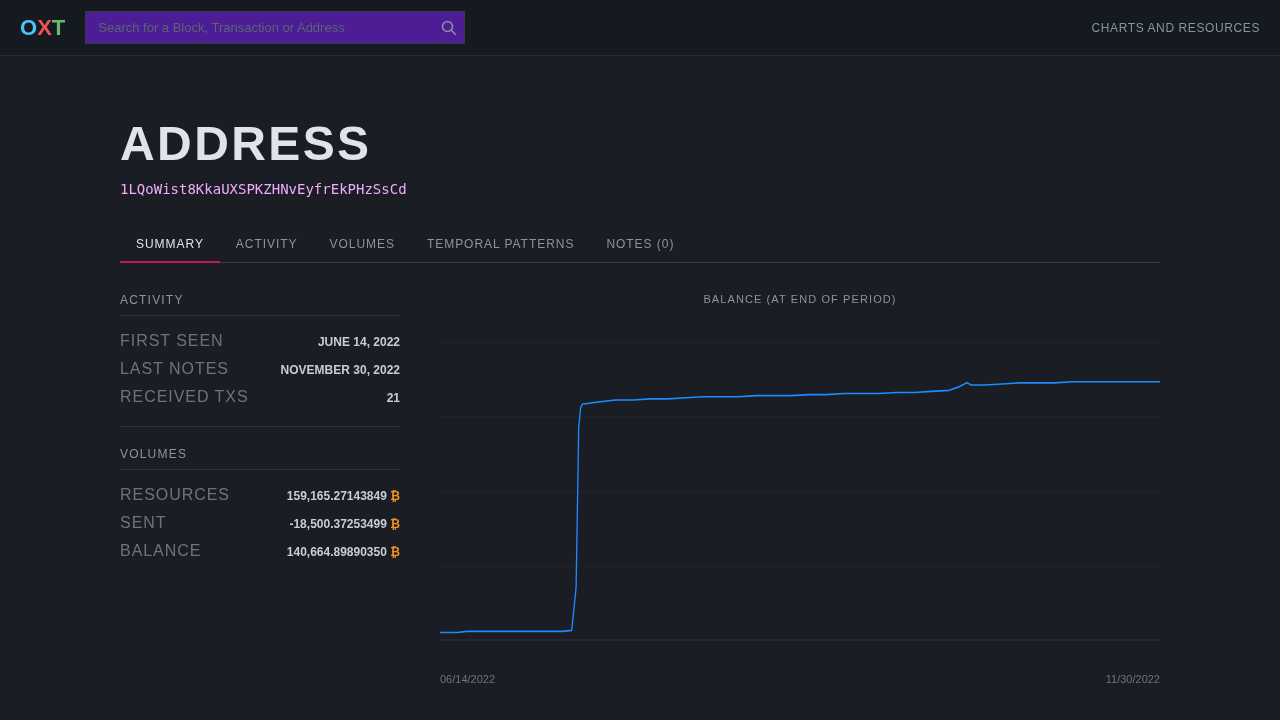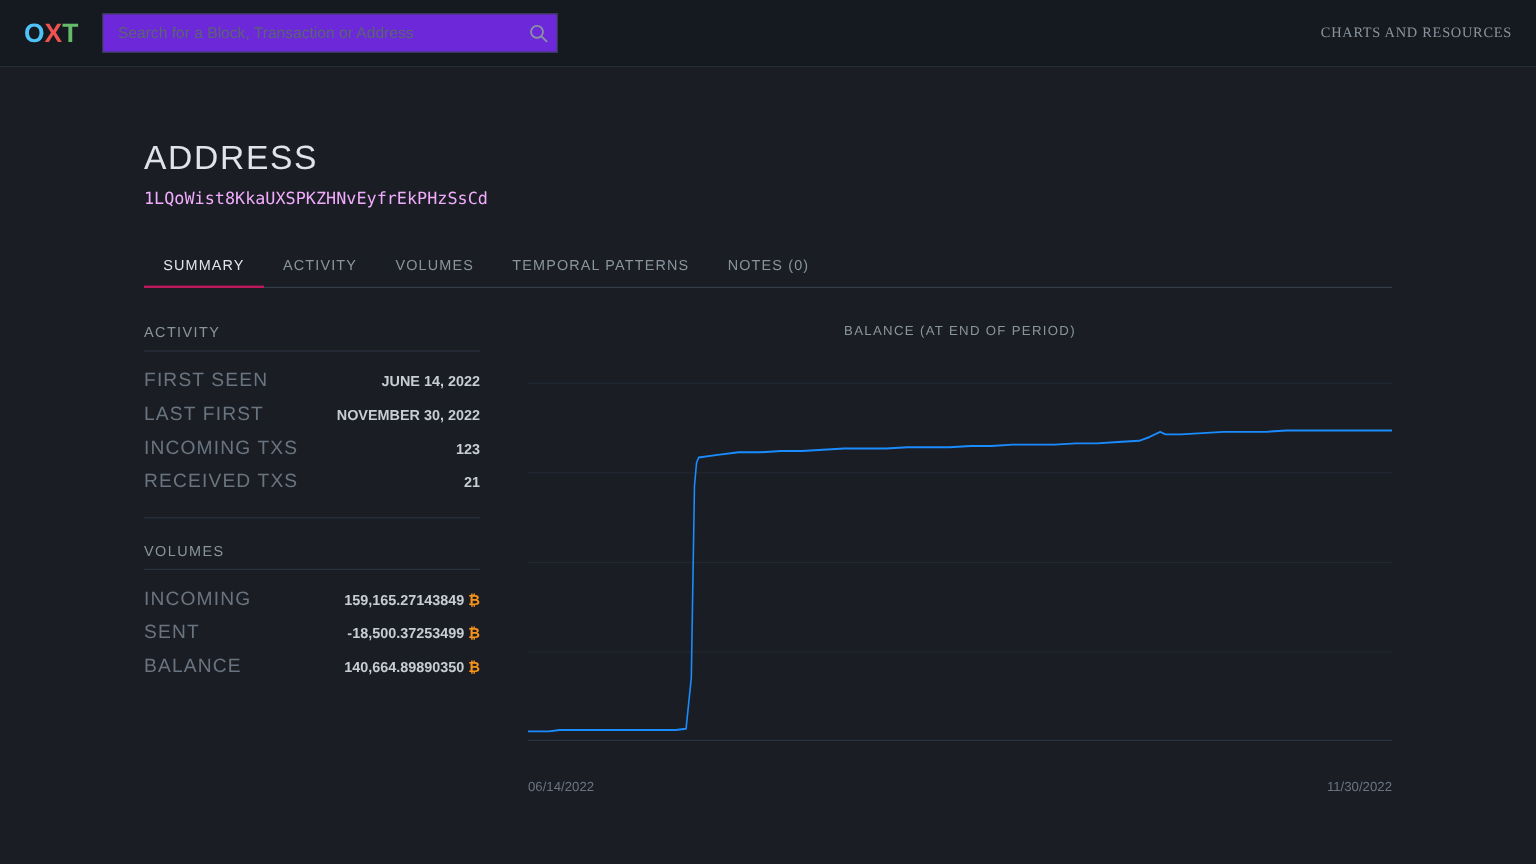--- a/index.html
+++ b/index.html
@@ -32,21 +32,21 @@
     .logo-t { color: #66bb6a; font-size: 22px; font-weight: bold; }
 
     #search-container {
       flex: 0 0 380px;
       position: relative;
       display: flex;
       align-items: center;
     }
     #search-input {
       width: 100%;
-      background-color: #6d28d9;
+      background-color: #4c1d95;
       border: 1px solid #333c47;
       color: #c8cdd4;
       padding: 8px 44px 8px 12px;
       font-size: 13px;
       outline: none;
     }
     #search-input::placeholder { color: #5a6472; }
     #search-icon-btn {
       position: absolute;
       right: 8px;
@@ -58,31 +58,30 @@
       display: flex;
       align-items: center;
     }
 
     #nav-right {
       margin-left: auto;
       color: #8a949e;
       font-size: 12px;
       letter-spacing: 0.05em;
       cursor: pointer;
-      font-family: Liberation Serif, serif;
     }
 
     
     #main {
       padding: 60px 120px 40px 120px;
     }
 
     #page-title {
-      font-size: 28px;
-      font-weight: 400;
+      font-size: 48px;
+      font-weight: 700;
       color: #e0e4e8;
       letter-spacing: 0.05em;
       margin-bottom: 10px;
     }
     #address-hash {
       font-size: 14px;
       color: #f0abfc;
       margin-bottom: 30px;
       font-family: monospace;
     }
@@ -234,38 +233,34 @@
 
     <div id="left-panel">
 
       <div class="section-title">ACTIVITY</div>
 
       <div class="info-row">
         <span class="info-label">FIRST SEEN</span>
         <span class="info-value">JUNE 14, 2022</span>
       </div>
       <div class="info-row">
-        <span class="info-label">LAST FIRST</span>
+        <span class="info-label">LAST NOTES</span>
         <span class="info-value">NOVEMBER 30, 2022</span>
-      </div>
-      <div class="info-row">
-        <span class="info-label">INCOMING TXS</span>
-        <span class="info-value">123</span>
       </div>
       <div class="info-row">
         <span class="info-label">RECEIVED TXS</span>
         <span class="info-value">21</span>
       </div>
 
       <hr class="section-divider">
 
       <div class="section-title">VOLUMES</div>
 
       <div class="info-row">
-        <span class="info-label">INCOMING</span>
+        <span class="info-label">RESOURCES</span>
         <span class="info-value">159,165.27143849 <span class="btc-symbol">₿</span></span>
       </div>
       <div class="info-row">
         <span class="info-label">SENT</span>
         <span class="info-value">-18,500.37253499 <span class="btc-symbol">₿</span></span>
       </div>
       <div class="info-row">
         <span class="info-label">BALANCE</span>
         <span class="info-value">140,664.89890350 <span class="btc-symbol">₿</span></span>
       </div>

